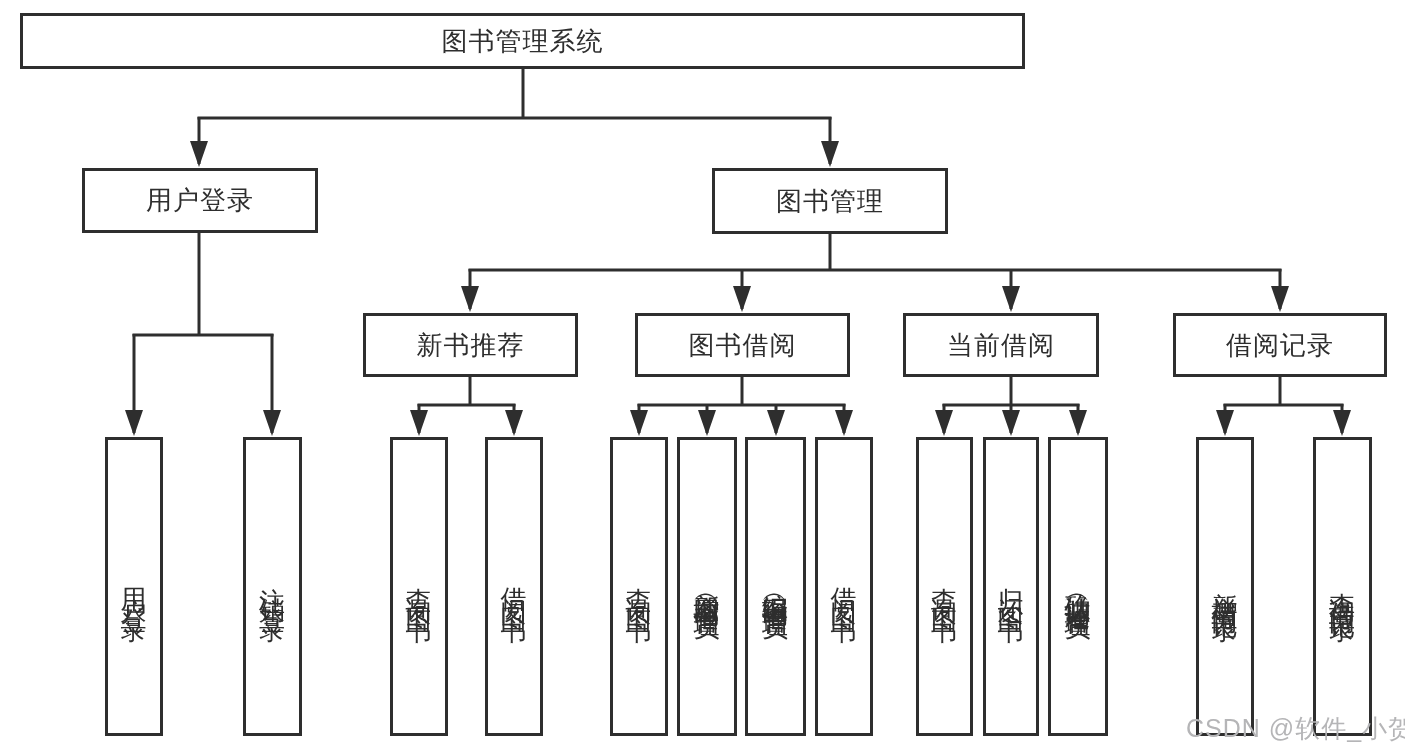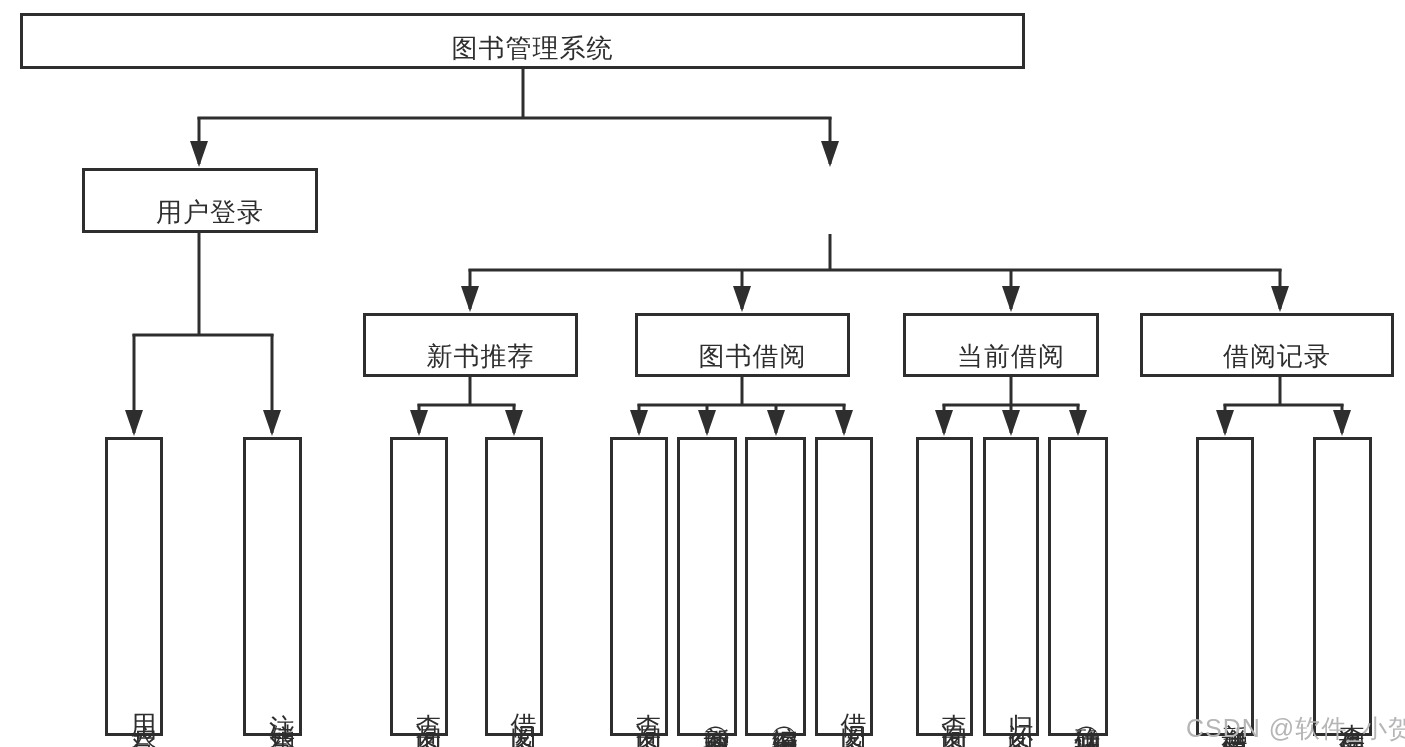--- a/index.html
+++ b/index.html
@@ -21,45 +21,44 @@
     left: 0;
     top: 0;
     z-index: 0;
   }
   .node {
     position: absolute;
     box-sizing: border-box;
     background: #ffffff;
     border: 3px solid #2e2e2e;
     display: flex;
-    align-items: flex-end;
+    align-items: center;
     justify-content: center;
     z-index: 1;
     font-size: 26px;
     color: #2e2e2e;
     letter-spacing: 1px;
-    padding-left: 20px;
   }
   .node .label { white-space: nowrap; }
   .vnode .vtext {
     writing-mode: vertical-rl;
     text-orientation: mixed;
     letter-spacing: 10px;
     line-height: 1;
   }
   
   .n-root  { left: 20px;  top: 13px;  width: 1005px; height: 56px; }
   
   .n-userlogin { left: 82px;  top: 168px; width: 236px; height: 65px; }
   .n-bookmgmt  { left: 712px; top: 168px; width: 236px; height: 66px; }
   
   .n-g0 { left: 363px;  top: 313px; width: 215px; height: 64px; }
   .n-g1 { left: 635px;  top: 313px; width: 215px; height: 64px; }
   .n-g2 { left: 903px;  top: 313px; width: 196px; height: 64px; }
-  .n-g3 { left: 1140px; top: 313px; width: 254px; height: 64px; }
+  .n-g3 { left: 1173px; top: 313px; width: 214px; height: 64px; }
   
   .vnode { top: 437px; height: 299px; }
   .n-a0 { left: 105px;  width: 58px; }
   .n-a1 { left: 243px;  width: 59px; }
   .n-b0 { left: 390px;  width: 58px; }
   .n-b1 { left: 485px;  width: 58px; }
   .n-c0 { left: 610px;  width: 58px; }
   .n-c1 { left: 677px;  width: 60px; }
   .n-c2 { left: 745px;  width: 61px; }
   .n-c3 { left: 815px;  width: 58px; }
@@ -146,20 +145,23 @@
     </g>
   </svg>
 
   <div class="node n-root">
     <span class="label">图书管理系统</span>
   </div>
 
   <div class="node n-userlogin">
     <span class="label">用户登录</span>
   </div>
+  <div class="node n-bookmgmt">
+    <span class="label">图书管理</span>
+  </div>
 
   <div class="node n-g0">
     <span class="label">新书推荐</span>
   </div>
   <div class="node n-g1">
     <span class="label">图书借阅</span>
   </div>
   <div class="node n-g2">
     <span class="label">当前借阅</span>
   </div>

